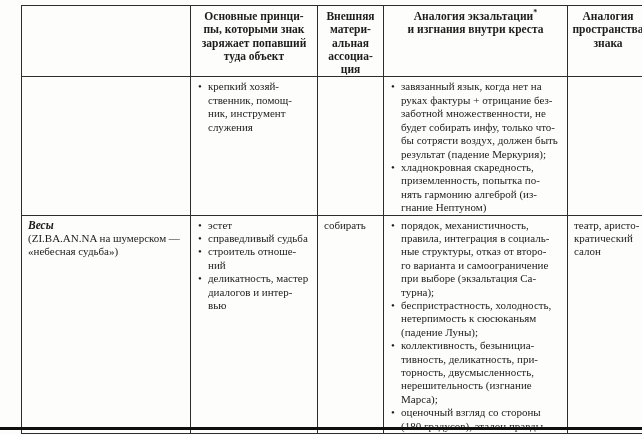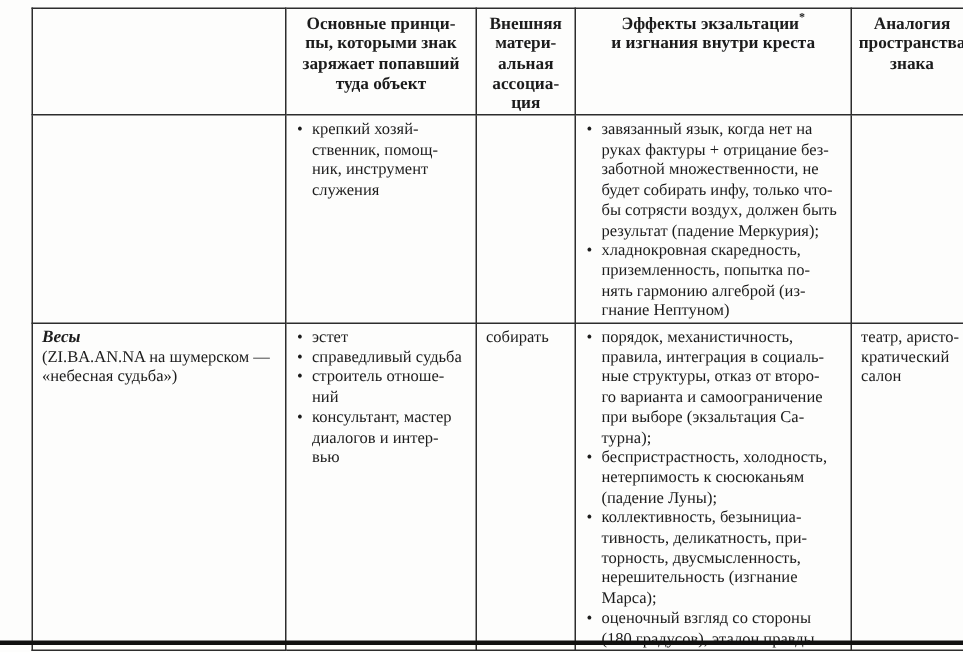--- a/index.html
+++ b/index.html
@@ -105,21 +105,21 @@
         <th></th>
         <th>Основные принци-
 пы, которыми знак
 заряжает попавший
 туда объект</th>
         <th>Внешняя
 матери-
 альная
 ассоциа-
 ция</th>
-        <th><span>Эффекты экзальтации</span><sup class="star">*</sup><br><span>и изгнания внутри креста</span></th>
+        <th><span>Аналогия экзальтации</span><sup class="star">*</sup><br><span>и изгнания внутри креста</span></th>
         <th>Аналогия
 пространства
 знака</th>
       </tr>
     </thead>
     <tbody>
       <tr class="row-1">
         <td></td>
         <td>
           <ul class="bullets">
@@ -151,21 +151,21 @@
           <div class="sign-name">Весы</div>
           <div class="sign-note celltext">(ZI.BA.AN.NA на шумерском —
 «небесная судьба»)</div>
         </td>
         <td>
           <ul class="bullets">
             <li>эстет</li>
             <li>справедливый судьба</li>
             <li>строитель отноше-
 ний</li>
-            <li>консультант, мастер
+            <li>деликатность, мастер
 диалогов и интер-
 вью</li>
           </ul>
         </td>
         <td>
           <div class="celltext">собирать</div>
         </td>
         <td>
           <ul class="bullets">
             <li>порядок, механистичность,

